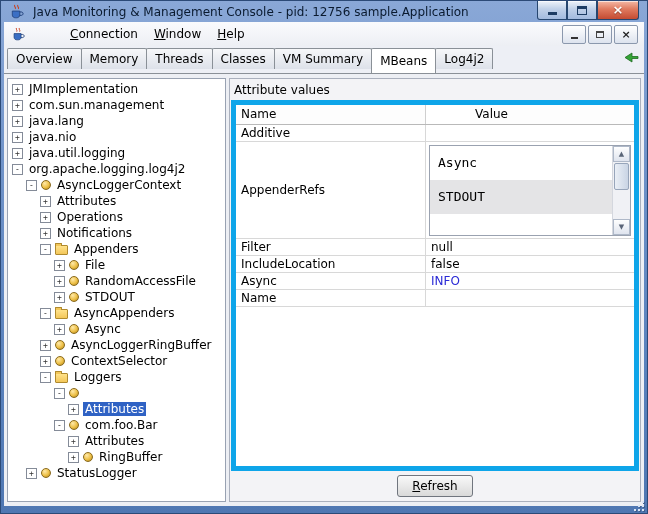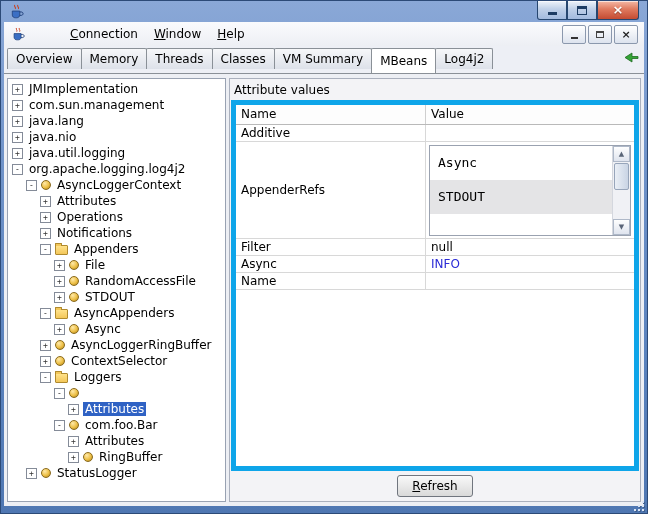--- a/index.html
+++ b/index.html
@@ -39,21 +39,21 @@
   .icon-folder{width:13px;height:10px;background:linear-gradient(#ffe28a,#f3c75a);border:1px solid #b08a2e;border-radius:1px;position:relative;margin-top:2px;box-sizing:border-box;}
   .icon-folder::before{content:"";position:absolute;top:-3px;left:-1px;width:5px;height:2px;background:#f3c75a;border:1px solid #b08a2e;border-bottom:none;border-radius:1px 1px 0 0;}
   .tree-label{padding:0 2px;}
   .tree-row.selected .tree-label{background:var(--selection,#2f62c4);color:#fff;}
   .right-panel{position:absolute;left:225px;right:3px;top:4px;bottom:4px;background:#f3f3f6;border:1px solid #aab0bd;display:flex;flex-direction:column;}
   .attr-title{padding:4px 4px 3px 4px;flex:none;}
   .attr-scroll{flex:1;margin:0 1px;border:5px solid #0ea5e9;background:#fff;overflow:hidden;display:flex;flex-direction:column;}
   .t-head{display:flex;flex:none;border-bottom:1px solid #b9b9b9;}
   .th{padding:2px 5px;height:19px;box-sizing:border-box;background:#fdfdfd;}
   .th.name-col{width:190px;flex:none;border-right:1px solid #cfcfcf;}
-  .th.val-col{flex:1;}
+  .th.val-col{flex:1;margin-left:44px;}
   .t-row{display:flex;flex:none;border-bottom:1px solid #d8d8d8;}
   .td{padding:1px 5px;height:16px;box-sizing:border-box;overflow:hidden;white-space:nowrap;}
   .td.name-col{width:190px;flex:none;border-right:1px solid #d8d8d8;}
   .td.val-col{flex:1;}
   .td.writable{color:var(--writable-value,#2b2bd6);}
   .t-row.tall{height:96px;}
   .t-row.tall .td{height:auto;}
   .t-row.tall .name-col{display:flex;align-items:center;}
   .t-row.tall .val-col{padding:3px;}
   .listbox{height:89px;border:1px solid #9aa2b0;background:#fff;position:relative;overflow:hidden;}
@@ -82,20 +82,21 @@
 <div class="window">
 
   <div class="titlebar">
     <span class="menu-icon">
       <svg width="15" height="15" viewBox="0 0 16 16">
         <path d="M3.5 7.5h8v4.2c0 1.8-1.5 3-3.2 3H6.7c-1.7 0-3.2-1.2-3.2-3z" fill="#3b6fc4" stroke="#1d3d77" stroke-width="0.8"></path>
         <path d="M11.5 8.5h1.6c1.1 0 1.9.8 1.9 1.8s-.8 1.8-1.9 1.8h-1.6" fill="none" stroke="#1d3d77" stroke-width="1"></path>
         <path d="M6 1.5c-.8 1.2 1.6 2 .8 3.4M9.3 1.5c-.8 1.2 1.6 2 .8 3.4" fill="none" stroke="#c8401f" stroke-width="1.1" stroke-linecap="round"></path>
       </svg>
     </span>
+    <span class="title-text">Java Monitoring &amp; Management Console - pid: 12756 sample.Application</span>
     <div class="win-controls">
         <div class="win-btn minimize">
           <span class="g-minimize"></span>
         </div>
         <div class="win-btn maximize">
           <span class="g-maximize"></span>
         </div>
         <div class="win-btn close">
           <span class="g-close">×</span>
         </div>
@@ -313,20 +314,24 @@
                     <div class="sb-btn down">▼</div>
                   </div>
                 </div>
               </div>
             </div>
             <div class="t-row">
               <div class="td name-col">Filter</div>
               <div class="td val-col">null</div>
             </div>
             <div class="t-row">
+              <div class="td name-col">IncludeLocation</div>
+              <div class="td val-col">false</div>
+            </div>
+            <div class="t-row">
               <div class="td name-col">Async</div>
               <div class="td val-col writable">INFO</div>
             </div>
             <div class="t-row">
               <div class="td name-col">Name</div>
               <div class="td val-col"></div>
             </div>
           </div>
       </div>
       <div class="refresh-bar">

